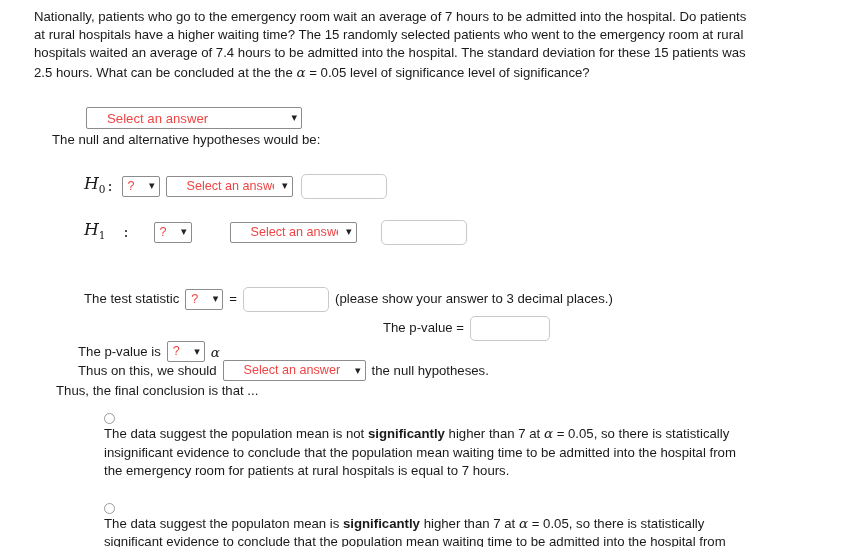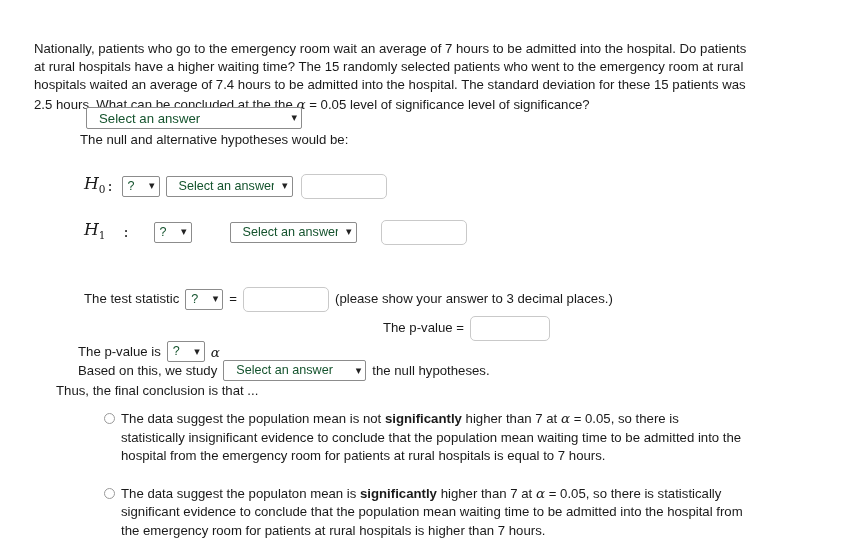--- a/index.html
+++ b/index.html
@@ -18,21 +18,20 @@
 
   
   .intro {
     position: absolute;
     left: 34px;
     top: 8px;
     width: 722px;
     font-size: 13.2px;
     line-height: 18.2px;
     text-align: left;
-    margin-top: 32px;
   }
   .math-alpha {
     font-family: "DejaVu Serif", serif;
     font-style: italic;
     font-size: 13.5px;
   }
 
   
   .qbody {
     position: absolute;
@@ -43,21 +42,21 @@
 
   .row {
     display: flex;
     align-items: center;
     font-size: 13.2px;
     line-height: 18px;
     white-space: nowrap;
   }
 
   .line-study { margin-left: 80px; height: 24px; }
-  .line-null  { margin-left: 80px; height: 20px; }
+  .line-null  { margin-left: 52px; height: 20px; }
 
   
   .hyp-row {
     margin-left: 84px;
     height: 36px;
   }
   .hyp-row.first { margin-top: 18px; }
   .hyp-row.second { margin-top: 10px; gap: 16px; }
 
   .hyp-label {
@@ -78,24 +77,24 @@
 
   
   .sel {
     -webkit-appearance: none;
     appearance: none;
     background: #ffffff;
     border: 1px solid #8c8c8c;
     border-radius: 2px;
     font-family: "Liberation Sans", sans-serif;
     font-size: 12.6px;
-    color: #14532d;
+    color: #ef4444;
     height: 21px;
     line-height: 19px;
-    padding: 0 18px 0 12px;
+    padding: 0 18px 0 20px;
     box-sizing: border-box;
     position: relative;
   }
   .selwrap {
     position: relative;
     display: inline-block;
     vertical-align: middle;
   }
   .selwrap::after {
     content: "\25BE";
@@ -142,20 +141,21 @@
 
   .gap-s { display: inline-block; width: 6px; }
 
   
   .options { margin-top: 8px; }
   .opt {
     display: flex;
     margin-left: 104px;
     width: 640px;
     margin-bottom: 18px;
+    flex-direction: column;
   }
   .radio {
     flex: 0 0 auto;
     width: 11px;
     height: 11px;
     border: 1.2px solid #9a9a9a;
     border-radius: 50%;
     background: #fff;
     margin-top: 4px;
     margin-right: 6px;
@@ -255,21 +255,21 @@
       <span class="selwrap">
         <select class="sel sel-tiny">
           <option>?</option>
         </select>
       </span>
       <span class="gap-s"></span>
       <span class="math-alpha">α</span>
     </div>
 
     <div class="row line-based">
-      <span>Based on this, we study</span>
+      <span>Thus on this, we should</span>
       <span class="gap-s"></span>
       <span class="selwrap">
         <select class="sel sel-based">
           <option>Select an answer</option>
         </select>
       </span>
       <span class="gap-s"></span>
       <span>the null hypotheses.</span>
     </div>
 

